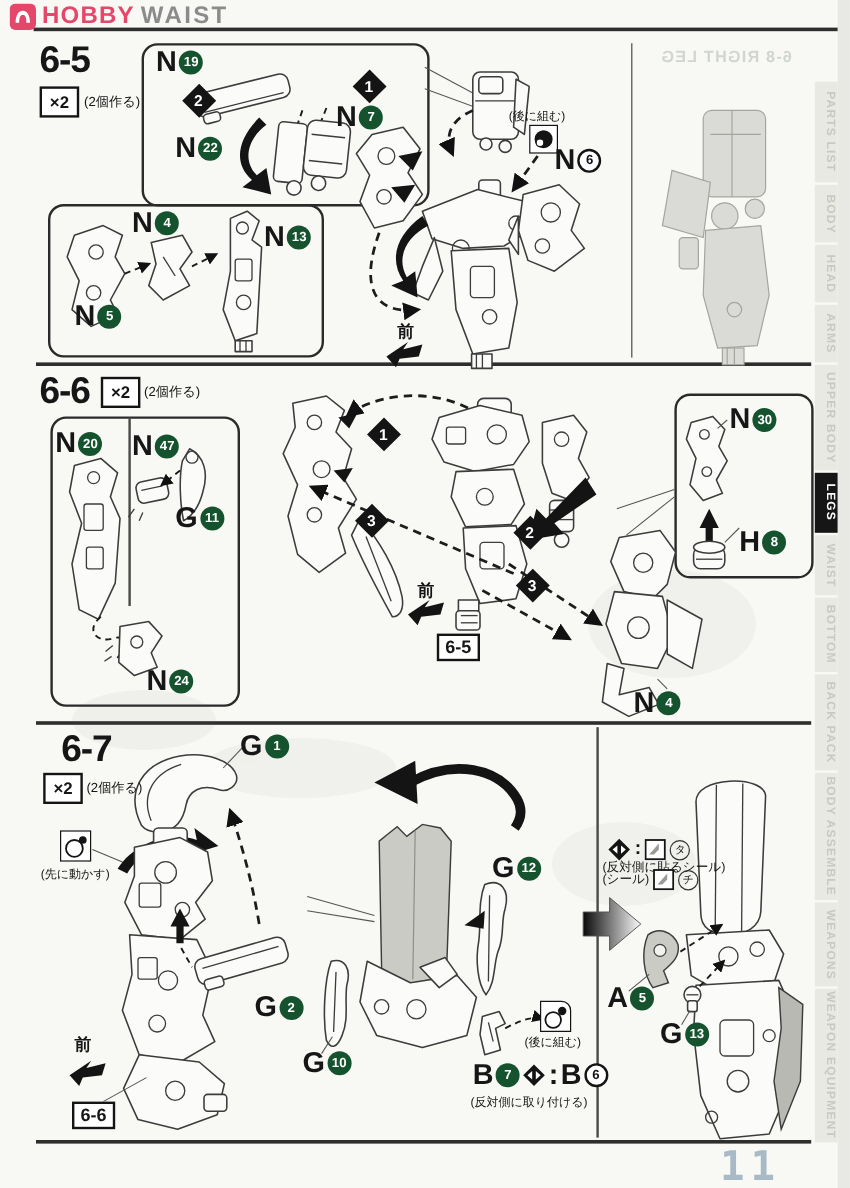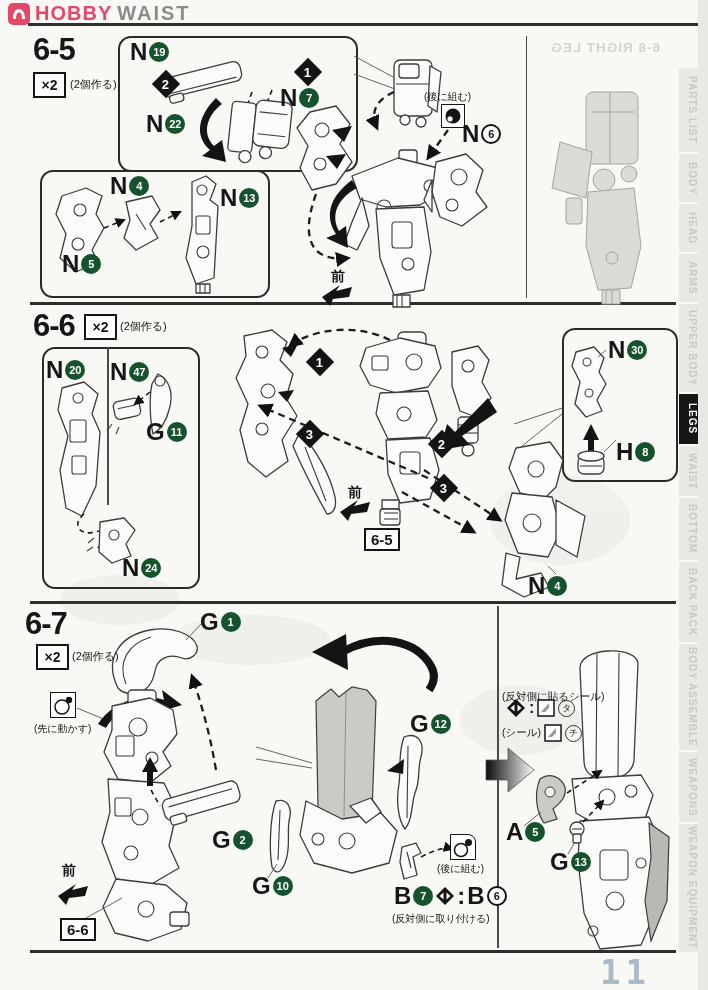--- a/index.html
+++ b/index.html
@@ -475,21 +475,21 @@
     </div>
   <div class="plabel" style="left:608px;top:338px;">
       <span class="pl">N</span>
       <span class="pc">30</span>
     </div>
   <div class="plabel" style="left:616px;top:440px;">
       <span class="pl">H</span>
       <span class="pc">8</span>
     </div>
 
-  <div class="sechdr" style="left:25px;top:606px;">6-7</div>
+  <div class="sechdr" style="left:51px;top:606px;">6-7</div>
   <div class="qtybox" style="left:36px;top:644px;">
       <span>×2</span>
     </div>
   <div class="qtynote" style="left:72px;top:649px;">(2個作る)</div>
   <div class="plabel" style="left:200px;top:610px;">
       <span class="pl">G</span>
       <span class="pc">1</span>
     </div>
   <div class="cobox" style="left:50px;top:692px;width:24px;height:24px;">
     <svg width="22" height="22">
@@ -525,21 +525,21 @@
     <svg width="20" height="20">
         <polygon points="10,1 19,10 10,19 1,10" fill="#141414"></polygon>
         <path d="M8.5,6.5 L4.5,10 L8.5,13.5 Z" fill="#fff"></path>
         <path d="M11.5,6.5 L15.5,10 L11.5,13.5 Z" fill="#fff"></path>
       </svg>
     <span class="pl">:</span>
     <span class="pl">B</span>
     <span class="pc outline">6</span>
   </div>
   <div class="caltext" style="left:392px;top:912px;">(反対側に取り付ける)</div>
-  <div class="caltext" style="left:502px;top:690px;font-size:10.5px;">(反対側に貼るシール)</div>
+  <div class="caltext" style="left:502px;top:716px;font-size:10.5px;">(反対側に貼るシール)</div>
   <div class="srow" style="left:506px;top:698px;">
     <svg width="20" height="20">
         <polygon points="10,1 19,10 10,19 1,10" fill="#141414"></polygon>
         <path d="M8.5,6.5 L4.5,10 L8.5,13.5 Z" fill="#fff"></path>
         <path d="M11.5,6.5 L15.5,10 L11.5,13.5 Z" fill="#fff"></path>
       </svg>
     <span style="font-weight:bold;">:</span>
     <svg width="18" height="18">
         <rect x="1" y="1" width="16" height="16" fill="#fff" stroke="#141414" stroke-width="1.5"></rect>
         <path d="M4,13 L12,4 L12,9 L8,13 Z" fill="#9a9a96"></path>

